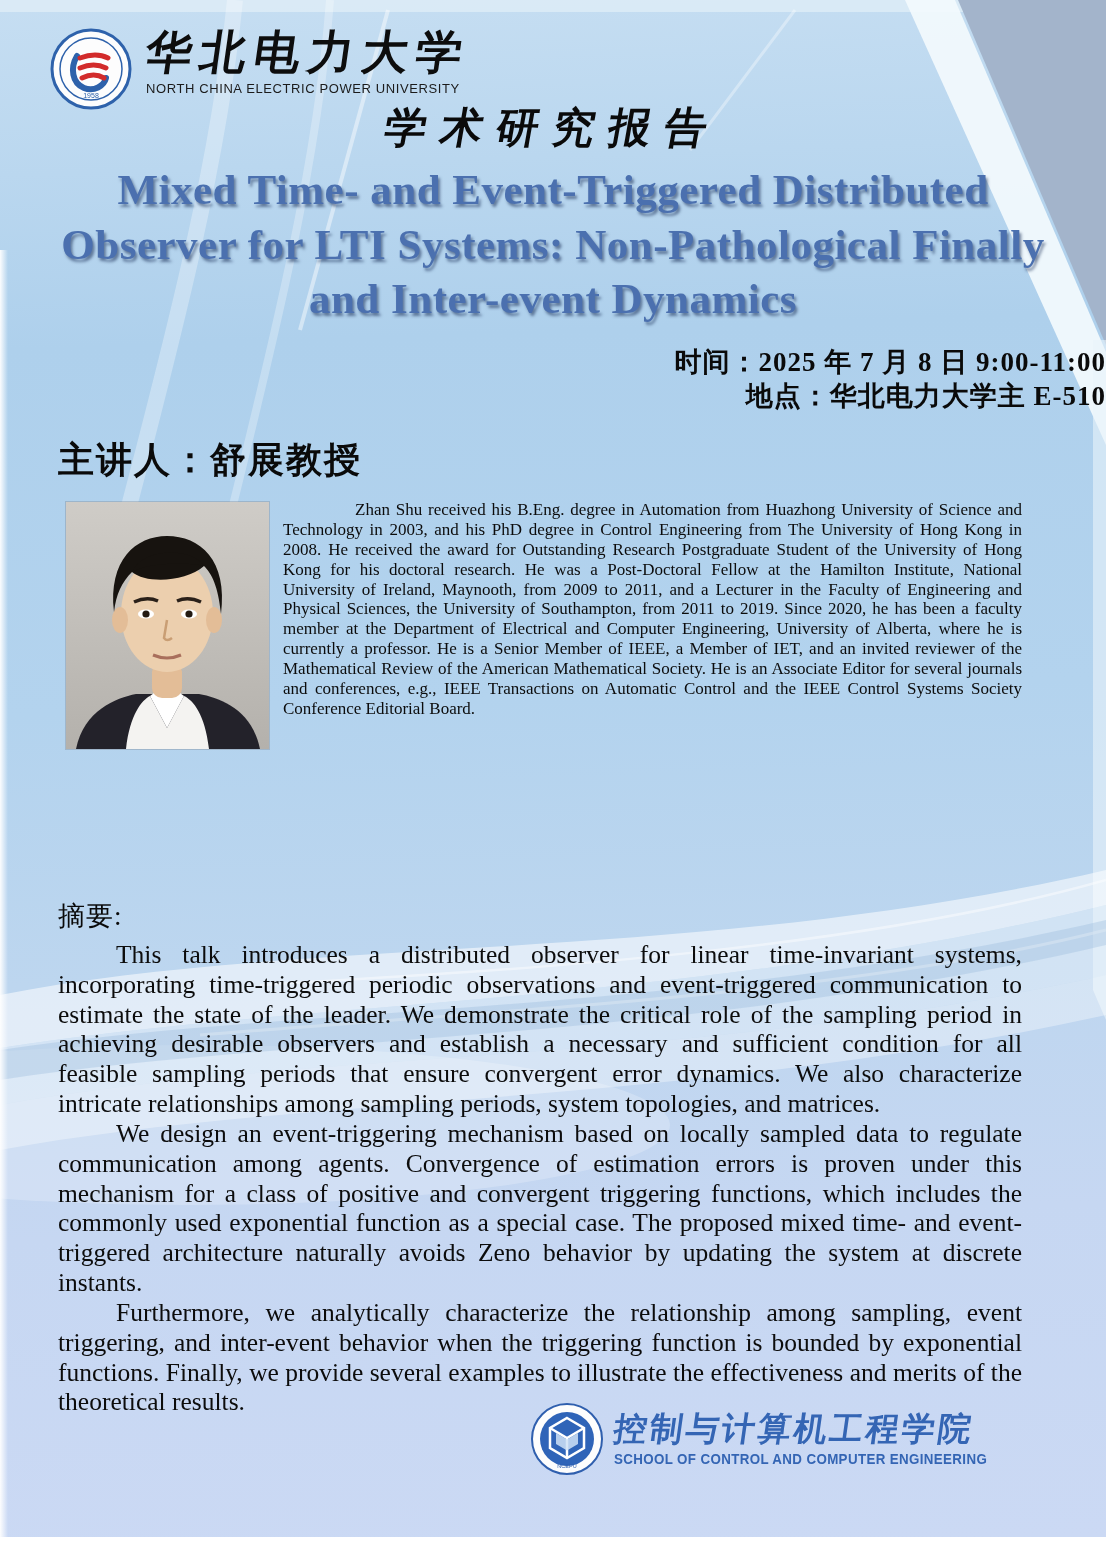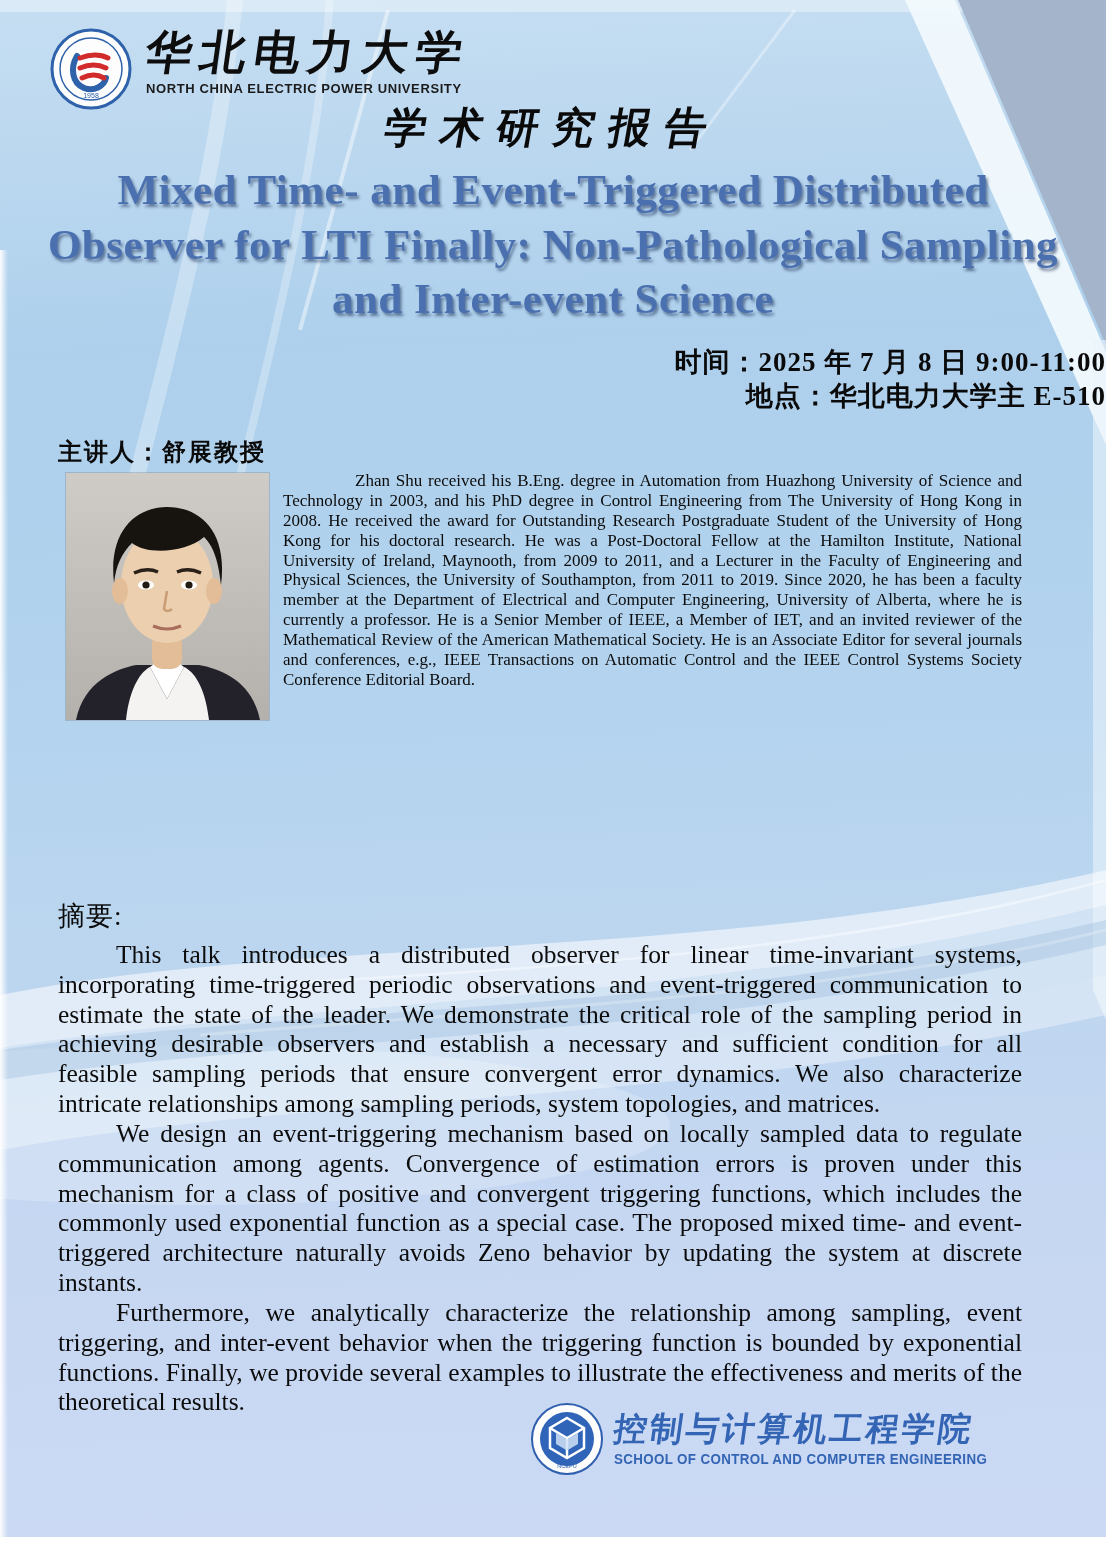--- a/index.html
+++ b/index.html
@@ -15,42 +15,42 @@
   .bottom-strip{position:absolute;left:0;bottom:0;width:100%;height:16px;background:#ffffff;}
   .left-strip{position:absolute;left:0;top:250px;bottom:16px;width:8px;background:linear-gradient(90deg,rgba(255,255,255,.95),rgba(255,255,255,0));}
   
   .uni-brand{position:absolute;top:28px;left:50px;display:flex;align-items:flex-start;gap:14px;}
   .uni-names{display:flex;flex-direction:column;}
   .uni-zh{
     font-size:46px;font-weight:800;color:#0d0d0d;
     transform:skewX(-8deg);letter-spacing:8px;line-height:1.1;
     font-family:"Liberation Serif",serif;
   }
-  .uni-en{font-size:13px;font-weight:700;color:#1b1b1b;letter-spacing:.6px;margin-top:2px;font-family:"Liberation Sans",sans-serif;}
+  .uni-en{font-size:13px;font-weight:400;color:#1b1b1b;letter-spacing:.6px;margin-top:2px;font-family:"Liberation Sans",sans-serif;}
   .report-type{
     position:absolute;top:100px;left:0;width:100%;text-align:center;
     font-size:42px;font-weight:800;color:#0a0a0a;
     transform:skewX(-10deg);letter-spacing:14px;
   }
   
   .talk-title{
     position:absolute;top:163px;left:0;width:100%;
     text-align:center;font-weight:700;font-size:43px;line-height:1.27;
     color:#4b70af;
     text-shadow:2px 3px 3px rgba(25,45,85,.55);
     letter-spacing:.5px;
   }
   
   .event{
     position:absolute;top:346px;left:0;width:100%;text-align:right;
     font-size:27px;font-weight:700;color:#0a0a0a;line-height:1.25;letter-spacing:1px;
   }
   
   .speaker{position:absolute;top:436px;left:58px;right:84px;}
-  .speaker-label{font-size:24px;font-weight:700;color:#0a0a0a;letter-spacing:2px;margin-bottom:3px;}
+  .speaker-label{font-size:36px;font-weight:700;color:#0a0a0a;letter-spacing:2px;margin-bottom:15px;}
   .bio{
     font-size:17px;color:#0c0c0c;text-align:justify;line-height:1.17;margin:0;
     text-indent:72px;
   }
   .photo{
     float:left;width:203px;height:247px;margin:2px 14px 4px 8px;
     display:block;box-shadow:0 0 0 1px rgba(120,130,140,.35);
   }
   
   .abstract{position:absolute;top:898px;left:58px;right:84px;}
@@ -114,22 +114,22 @@
     <div class="uni-names">
       <div class="uni-zh">华北电力大学</div>
       <div class="uni-en">NORTH CHINA ELECTRIC POWER UNIVERSITY</div>
     </div>
   </div>
 
   <div class="report-type">学术研究报告</div>
 
   <div class="talk-title">
     <div>Mixed Time- and Event-Triggered Distributed</div>
-    <div>Observer for LTI Finally: Non-Pathological Sampling</div>
-    <div>and Inter-event Science</div>
+    <div>Observer for LTI Systems: Non-Pathological Finally</div>
+    <div>and Inter-event Dynamics</div>
   </div>
 
   <div class="event">
     <div>时间：2025 年 7 月 8 日  9:00-11:00</div>
     <div>地点：华北电力大学主 E-510</div>
   </div>
 
   <div class="speaker">
     <div class="speaker-label">主讲人：舒展教授</div>
     <div class="bio-wrap">

